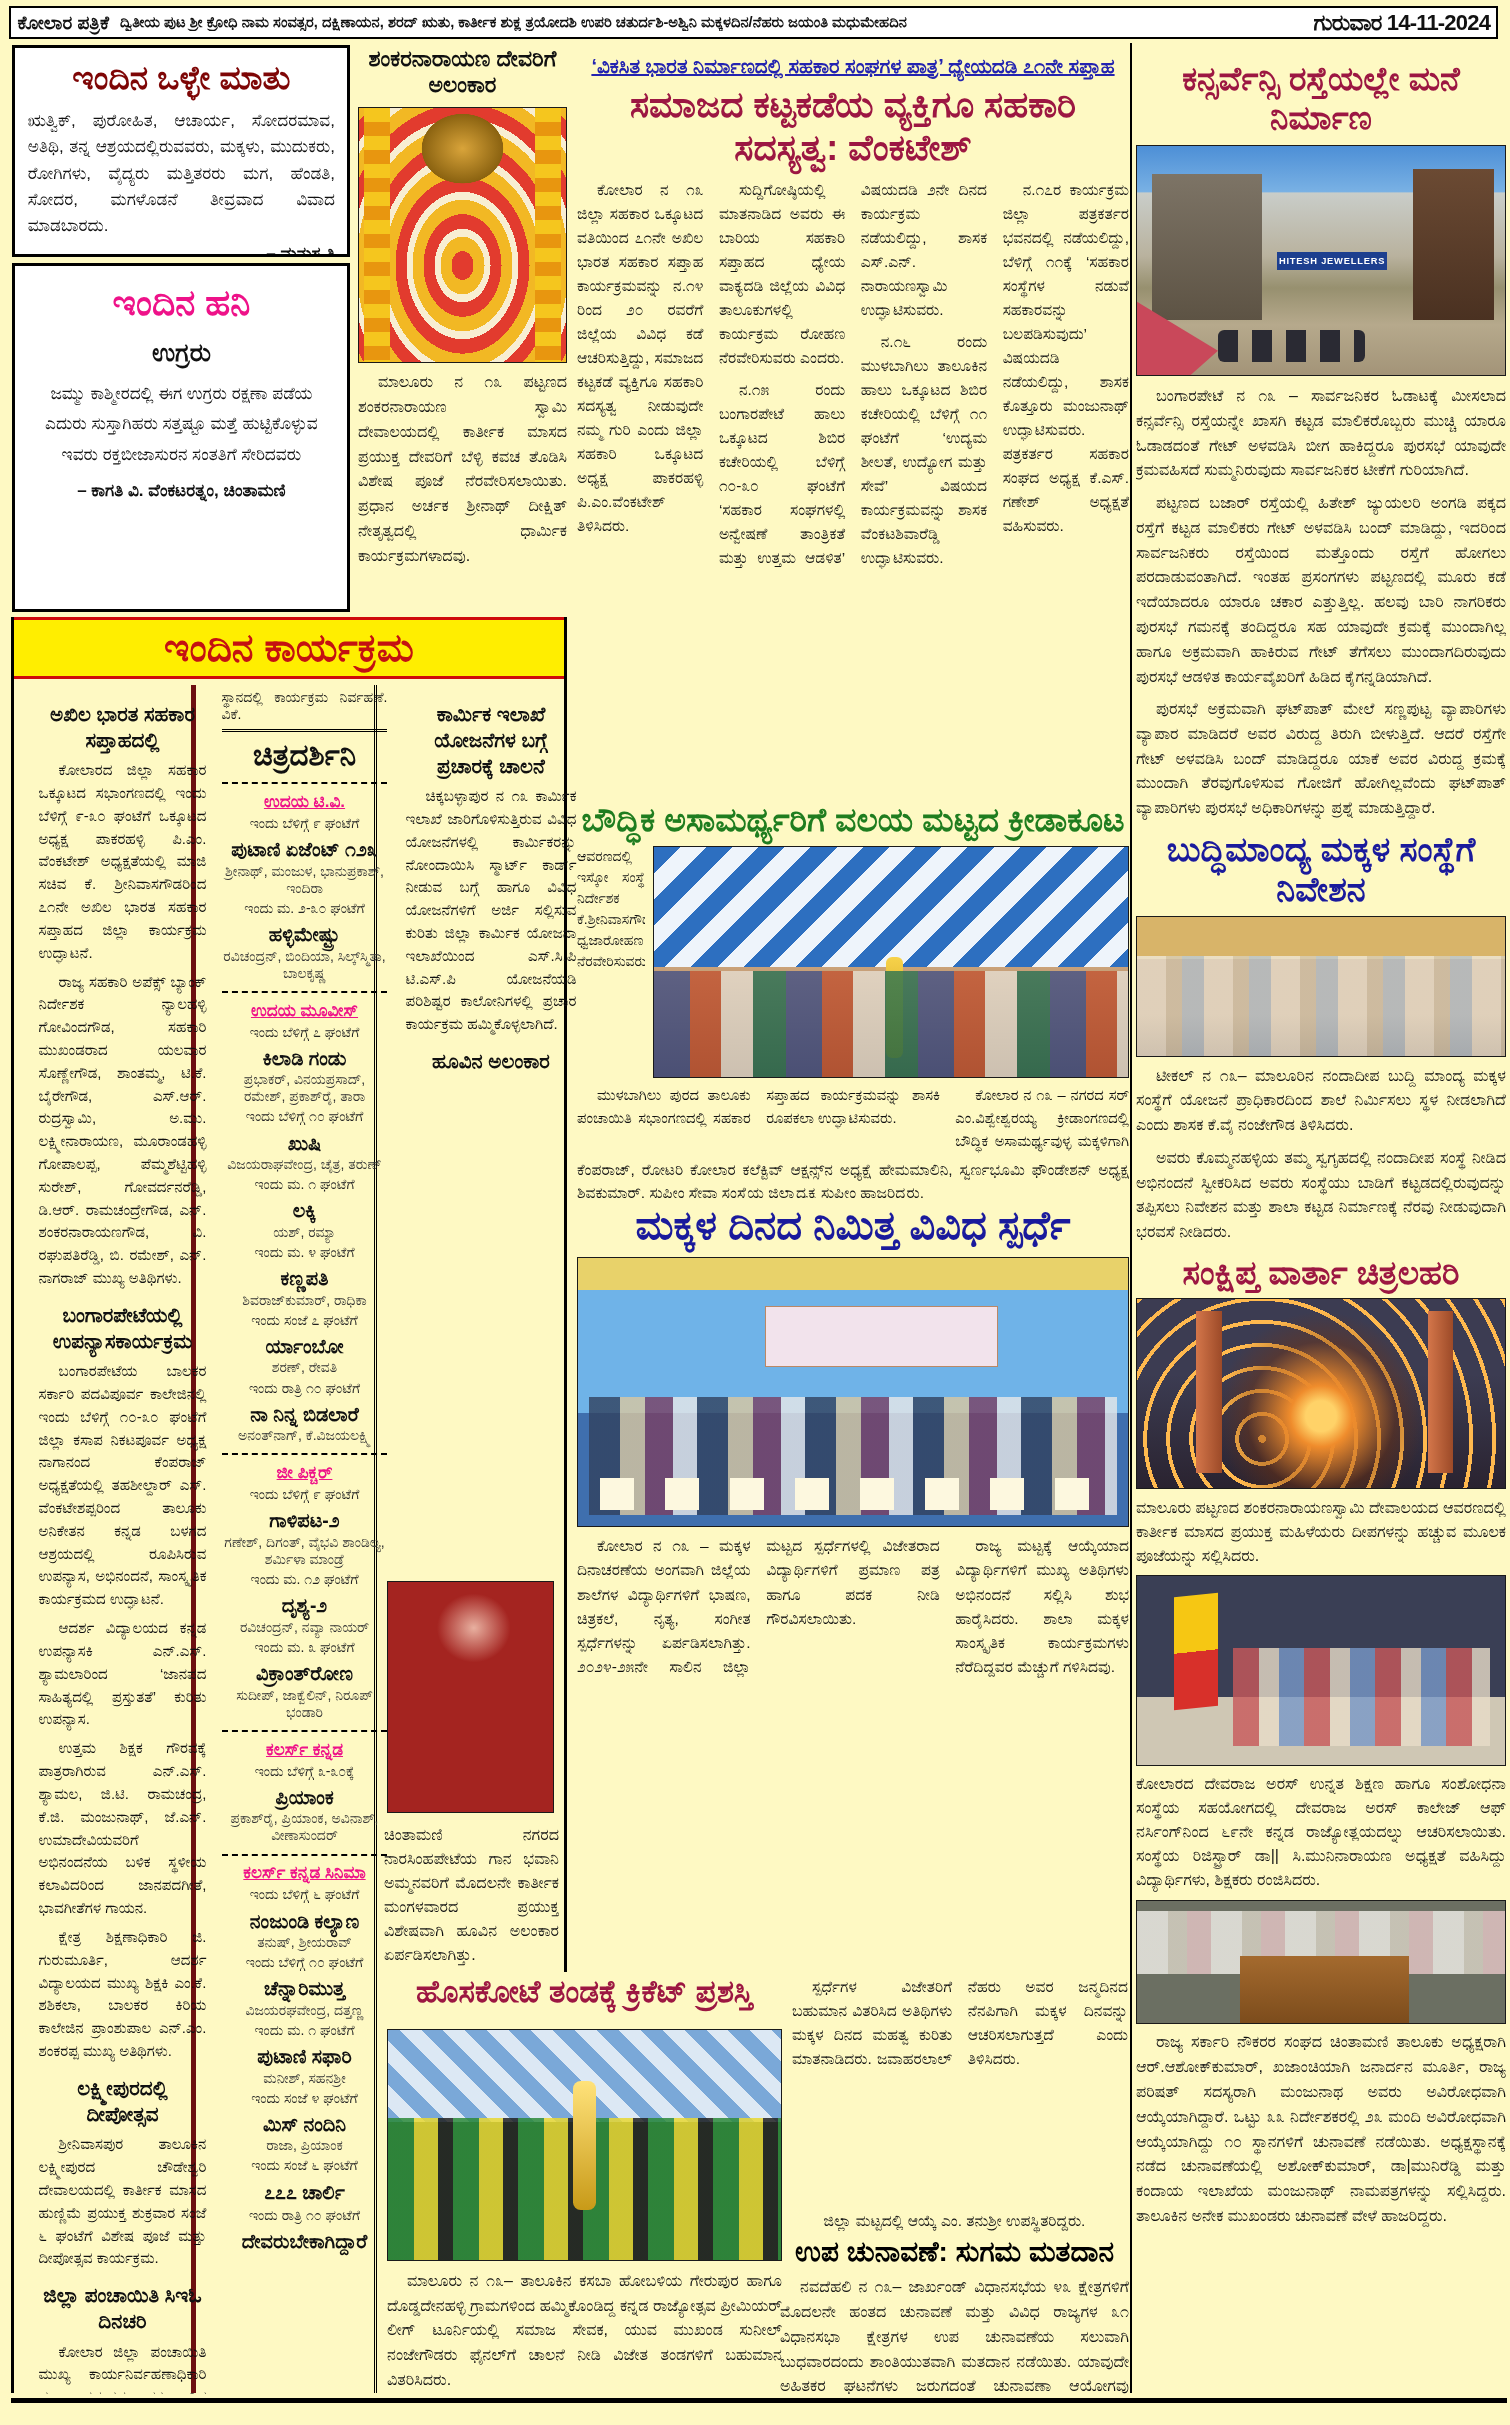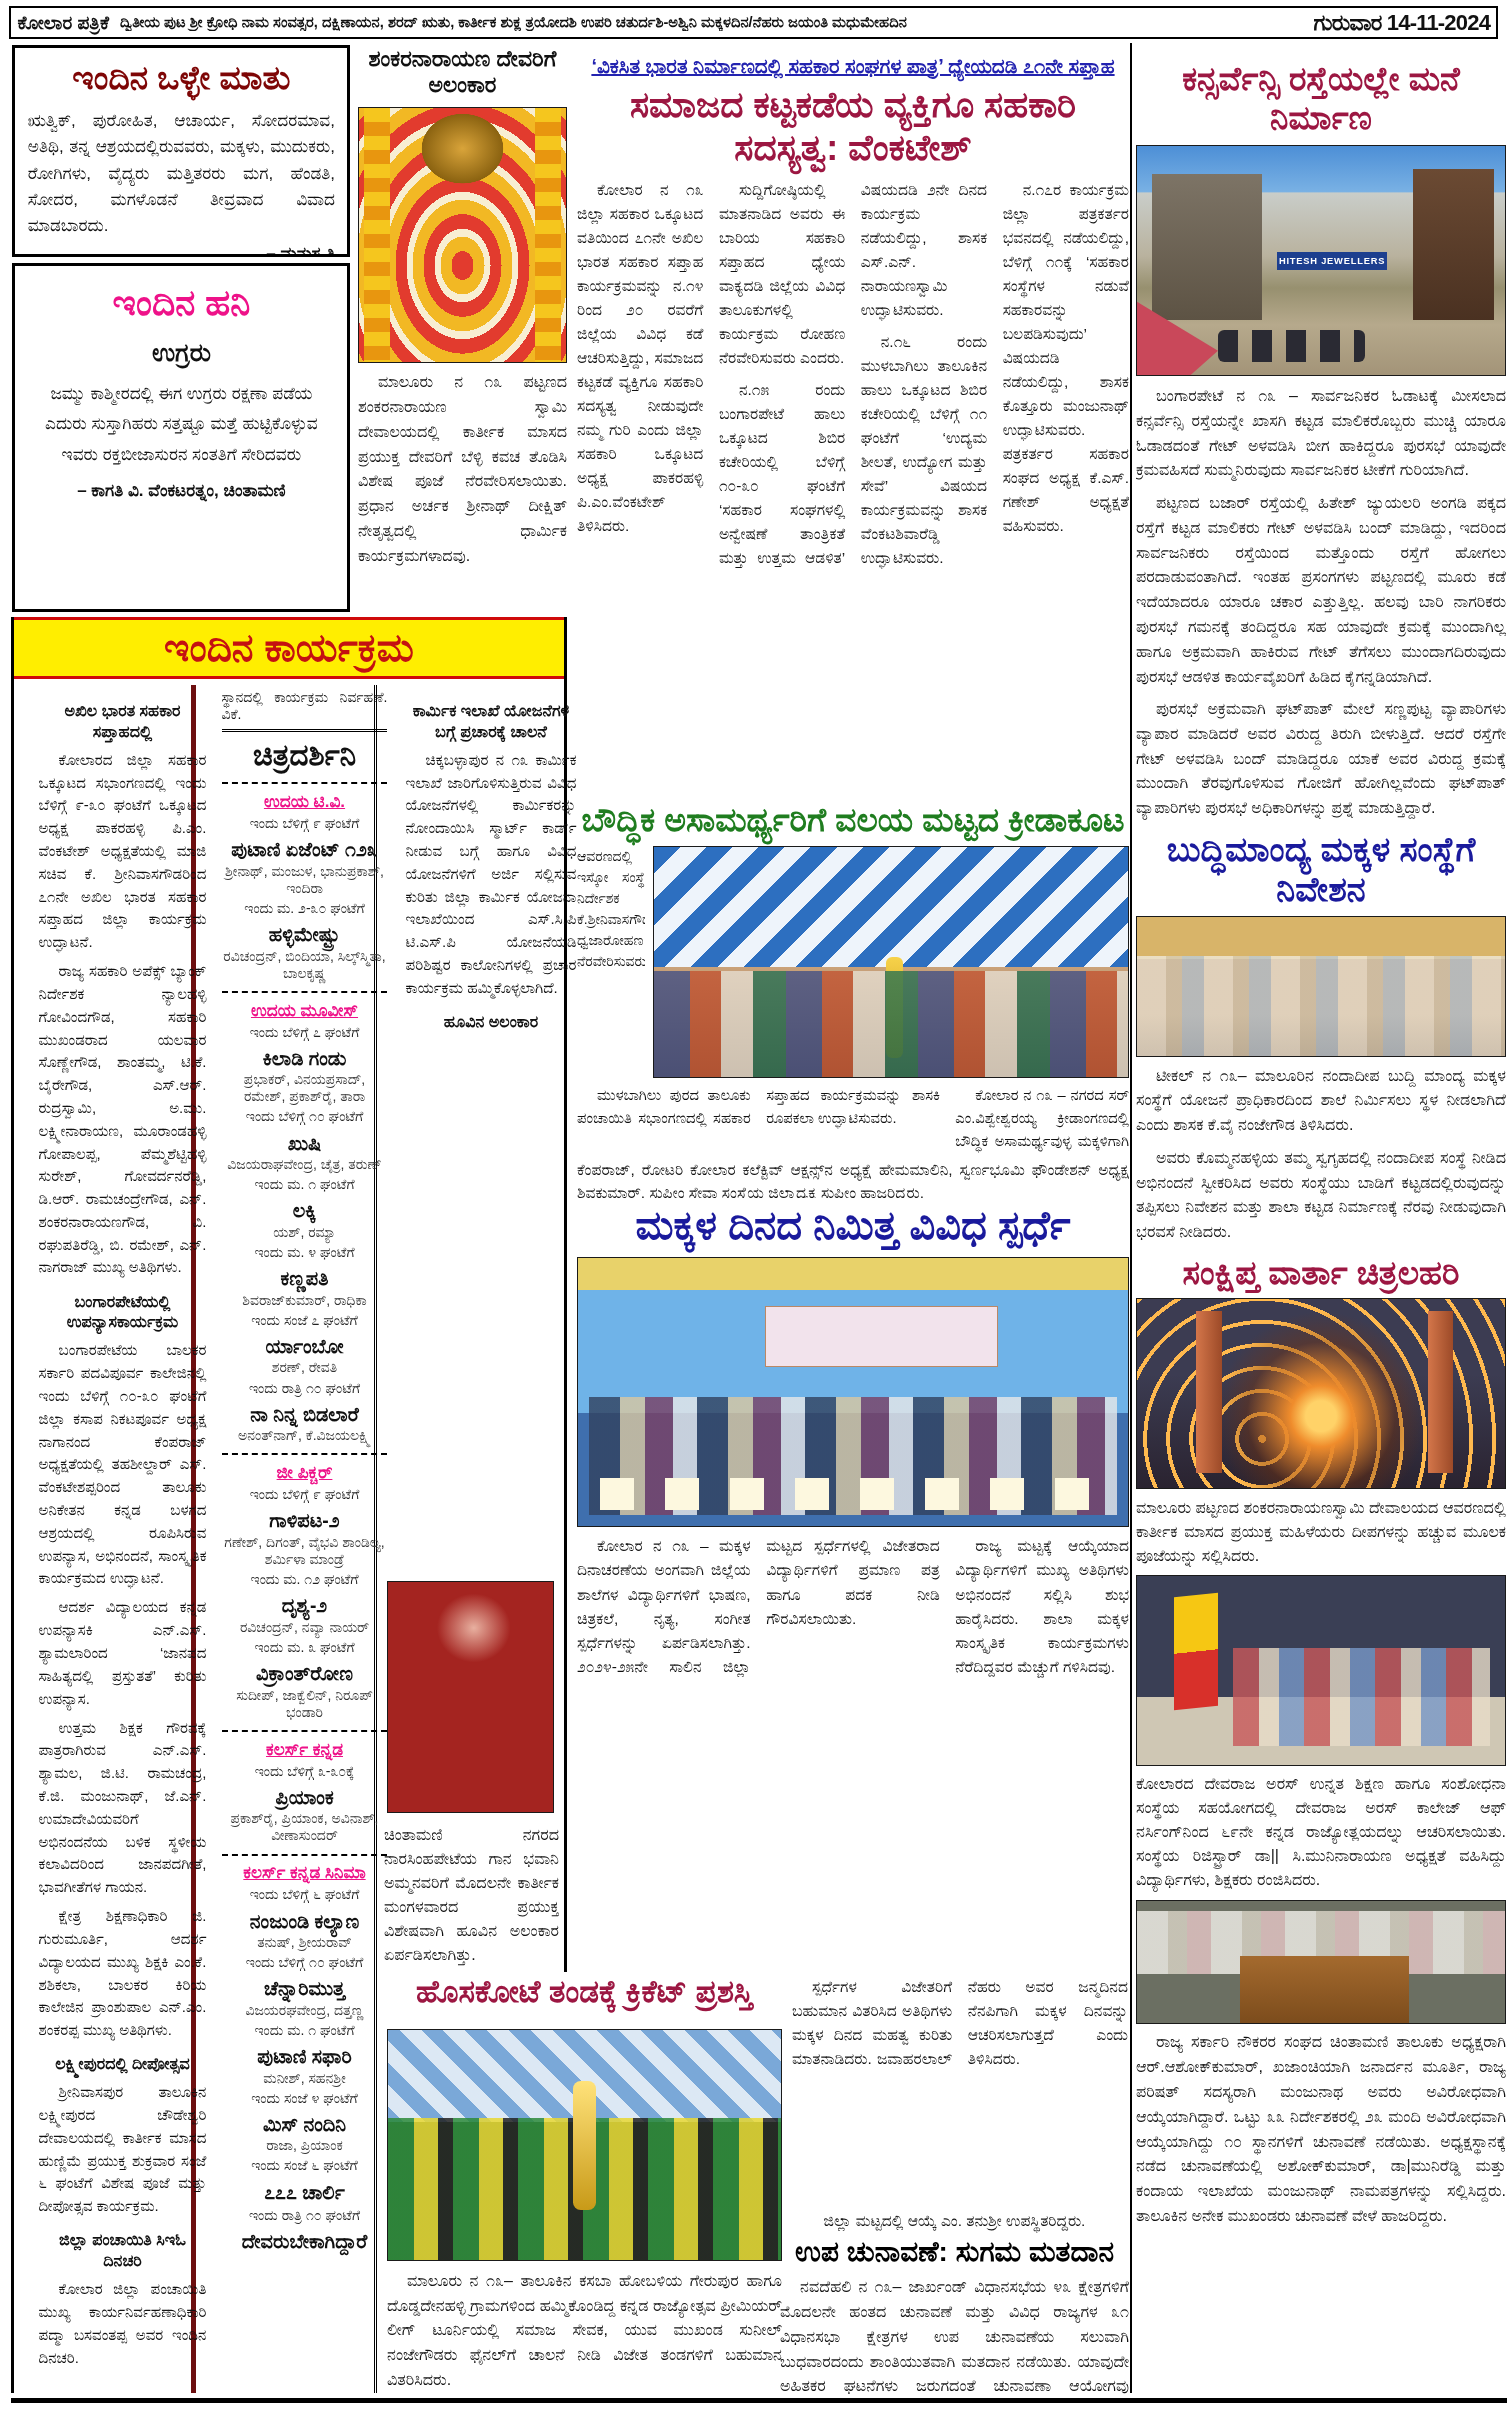--- a/index.html
+++ b/index.html
@@ -1,16 +1,16 @@
 <!DOCTYPE html>
 <html style="font-size:12.4px"><head>
 <meta charset="utf-8">
 <style>
   html,body{margin:0;padding:0;background:#e8e8e4;}
-  #page{position:relative;width:1510px;height:2426px;background:#ffffff;overflow:hidden;
+  #page{position:relative;width:1510px;height:2426px;background:#fef9c3;overflow:hidden;
         font-family:"Liberation Sans",sans-serif;color:#111;}
   .abs{position:absolute;}
   .clip{overflow:hidden;}
   
   #masthead{left:9.3px;top:6.2px;width:1489px;height:33px;border:2.3px solid #000;background:#fff;
     display:flex;align-items:center;gap:11px;padding:0 6.2px;box-sizing:border-box;white-space:nowrap;}
   #masthead .paper{font-weight:bold;font-size:18.6px;}
   #masthead .line{font-weight:bold;font-size:14.7px;flex:1;overflow:hidden;}
   #masthead .date{font-weight:bold;font-size:22px;letter-spacing:-0.8px;}
   
@@ -27,21 +27,21 @@
   #banner{left:11px;top:617px;width:556px;height:62px;background:#ffee00;
     border-top:3.9px solid #cf0a0a;border-bottom:3.9px solid #cf0a0a;box-sizing:border-box;
     display:flex;align-items:center;justify-content:center;}
   #banner span{font-size:39px;font-weight:bold;color:#c41111;}
   
   .vrule-black{background:#000;}
   .vrule-maroon{background:#6d0f10;}
   .vrule-double{border-left:3.9px double #000;}
   
   .flowcol{box-sizing:border-box;padding:4.6px 4.6px;margin-left:20px;}
-  .it-h{font-weight:bold;font-size:16px;text-align:center;line-height:1.3;margin:12.4px 0 6.2px;}
+  .it-h{font-weight:bold;font-size:20px;text-align:center;line-height:1.3;margin:12.4px 0 6.2px;}
   .it-p{font-size:15px;text-align:justify;text-indent:20px;line-height:1.52;margin:0 0 6.2px;}
   .it-ch{color:#ee1289;font-weight:bold;font-size:17px;text-decoration:underline;text-align:center;
          border-top:2.3px dashed #000;padding-top:7.7px;margin-top:9.3px;}
   .it-m{font-weight:bold;font-size:19.4px;text-align:center;margin-top:6.2px;}
   .it-t{font-size:14px;text-align:center;color:#222;margin-top:3.1px;}
   .it-c{font-size:14px;text-align:center;color:#333;margin-top:1.5px;}
   
   .hl{font-weight:bold;text-align:center;line-height:1.2;}
   .hl-maroon{color:#9c1742;}
   .hl-blue{color:#1a1a9c;}

